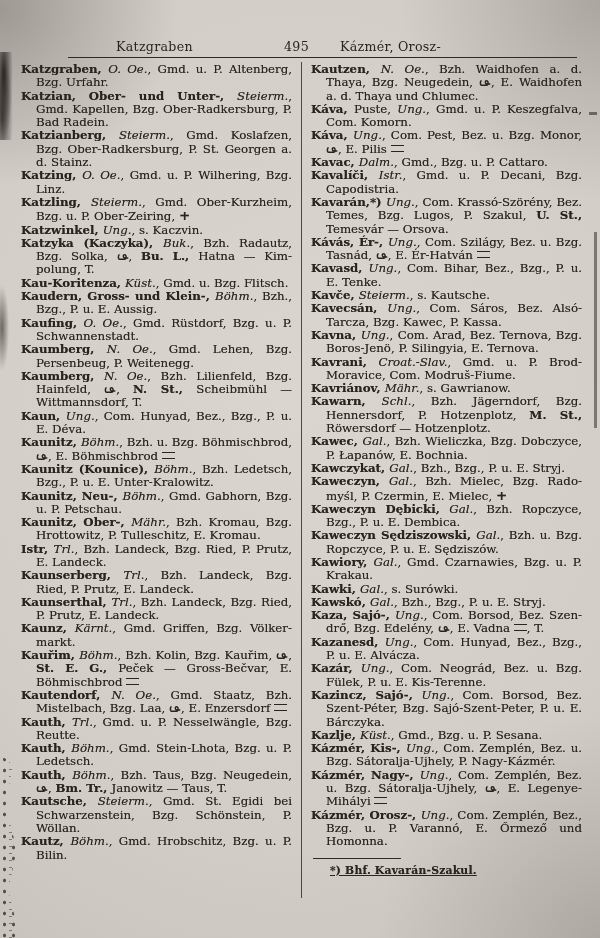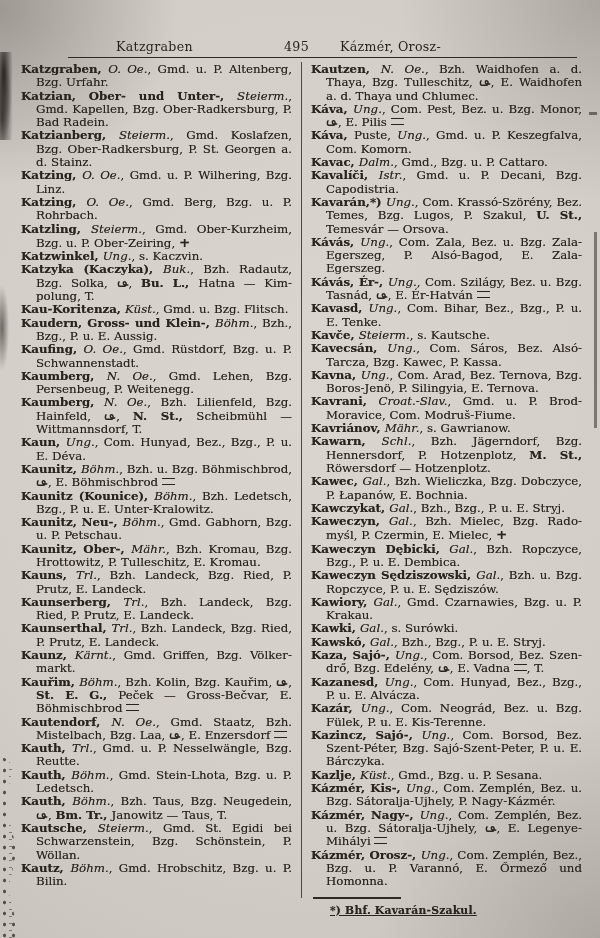--- a/index.html
+++ b/index.html
@@ -67,72 +67,70 @@
   <div class="header-rule"></div>
   <div class="col-divider"></div>
 
   <div class="columns">
     <div class="col">
       <div>
           <div class="entry"><span class="b ">Katzgraben, </span><span class="i">O. Oe.</span><span class="">, Gmd. u. P. Altenberg, Bzg. Urfahr.</span></div>
           <div class="entry"><span class="b ">Katzian, Ober- und Unter-, </span><span class="i">Steierm.</span><span class="">, Gmd. Kapellen, Bzg. Ober-Radkersburg, P. Bad Radein.</span></div>
           <div class="entry"><span class="b ">Katzianberg, </span><span class="i">Steierm.</span><span class="">, Gmd. Koslafzen, Bzg. Ober-Radkersburg, P. St. Georgen a. d. Stainz.</span></div>
           <div class="entry"><span class="b ">Katzing, </span><span class="i">O. Oe.</span><span class="">, Gmd. u. P. Wilhering, Bzg. Linz.</span></div>
-          <div class="entry"><span class="b ">Katzing, </span><span class="i">O. Oe.</span><span class="">, Gmd. Berg, Bzg. u. P. Rohrbach.</span></div>
           <div class="entry"><span class="b ">Katzling, </span><span class="i">Steierm.</span><span class="">, Gmd. Ober-Kurzheim, Bzg. u. P. Ober-Zeiring, </span><span class="sym sym-cross">+</span></div>
           <div class="entry"><span class="b ">Katzwinkel, </span><span class="i">Ung.</span><span class="">, s. Kaczvin.</span></div>
           <div class="entry"><span class="b ">Katzyka (Kaczyka), </span><span class="i">Buk.</span><span class="">, Bzh. Radautz, Bzg. Solka, </span><span class="sym sym-post-horn"><svg width="12" height="8" viewBox="0 0 12 8" aria-hidden="true">
                 <path d="M2.6 1.7C1 1.7 1 6.3 2.6 6.3h4.9c2.1 0 2.1-4.6 0-4.6-1.6 0-1.6 3.2.2 3.2h3.6" fill="none" stroke="currentColor" stroke-width="1.5"></path>
               </svg></span><span class="">, </span><span class="b ">Bu. L., </span><span class="">Hatna — Kim­polung, T.</span></div>
           <div class="entry"><span class="b ">Kau-Koritenza, </span><span class="i">Küst.</span><span class="">, Gmd. u. Bzg. Flitsch.</span></div>
           <div class="entry"><span class="b ">Kaudern, Gross- und Klein-, </span><span class="i">Böhm.</span><span class="">, Bzh., Bzg., P. u. E. Aussig.</span></div>
           <div class="entry"><span class="b ">Kaufing, </span><span class="i">O. Oe.</span><span class="">, Gmd. Rüstdorf, Bzg. u. P. Schwannen­stadt.</span></div>
           <div class="entry"><span class="b ">Kaumberg, </span><span class="i">N. Oe.</span><span class="">, Gmd. Lehen, Bzg. Persenbeug, P. Weitenegg.</span></div>
           <div class="entry"><span class="b ">Kaumberg, </span><span class="i">N. Oe.</span><span class="">, Bzh. Lilienfeld, Bzg. Hainfeld, </span><span class="sym sym-post-horn"><svg width="12" height="8" viewBox="0 0 12 8" aria-hidden="true">
                 <path d="M2.6 1.7C1 1.7 1 6.3 2.6 6.3h4.9c2.1 0 2.1-4.6 0-4.6-1.6 0-1.6 3.2.2 3.2h3.6" fill="none" stroke="currentColor" stroke-width="1.5"></path>
               </svg></span><span class="">, </span><span class="b ">N. St., </span><span class="">Scheibmühl — Wittmannsdorf, T.</span></div>
           <div class="entry"><span class="b ">Kaun, </span><span class="i">Ung.</span><span class="">, Com. Hunyad, Bez., Bzg., P. u. E. Déva.</span></div>
           <div class="entry"><span class="b ">Kaunitz, </span><span class="i">Böhm.</span><span class="">, Bzh. u. Bzg. Böhmisch­brod, </span><span class="sym sym-post-horn"><svg width="12" height="8" viewBox="0 0 12 8" aria-hidden="true">
                 <path d="M2.6 1.7C1 1.7 1 6.3 2.6 6.3h4.9c2.1 0 2.1-4.6 0-4.6-1.6 0-1.6 3.2.2 3.2h3.6" fill="none" stroke="currentColor" stroke-width="1.5"></path>
               </svg></span><span class="">, E. Böhmisch­brod </span><span class="sym sym-double-bar"></span></div>
           <div class="entry"><span class="b ">Kaunitz (Kounice), </span><span class="i">Böhm.</span><span class="">, Bzh. Ledetsch, Bzg., P. u. E. Unter-Kralowitz.</span></div>
           <div class="entry"><span class="b ">Kaunitz, Neu-, </span><span class="i">Böhm.</span><span class="">, Gmd. Gabhorn, Bzg. u. P. Petschau.</span></div>
           <div class="entry"><span class="b ">Kaunitz, Ober-, </span><span class="i">Mähr.</span><span class="">, Bzh. Kromau, Bzg. Hrottowitz, P. Tulleschitz, E. Kromau.</span></div>
-          <div class="entry"><span class="b ">Kauns, </span><span class="i">Trl.</span><span class="">, Bzh. Landeck, Bzg. Ried, P. Prutz, E. Landeck.</span></div>
+          <div class="entry"><span class="b ">Istr, </span><span class="i">Trl.</span><span class="">, Bzh. Landeck, Bzg. Ried, P. Prutz, E. Landeck.</span></div>
           <div class="entry"><span class="b ">Kaunserberg, </span><span class="i">Trl.</span><span class="">, Bzh. Landeck, Bzg. Ried, P. Prutz, E. Landeck.</span></div>
           <div class="entry"><span class="b ">Kaunserthal, </span><span class="i">Trl.</span><span class="">, Bzh. Landeck, Bzg. Ried, P. Prutz, E. Landeck.</span></div>
           <div class="entry"><span class="b ">Kaunz, </span><span class="i">Kärnt.</span><span class="">, Gmd. Griffen, Bzg. Völker­markt.</span></div>
           <div class="entry"><span class="b ">Kauřim, </span><span class="i">Böhm.</span><span class="">, Bzh. Kolin, Bzg. Kauřim, </span><span class="sym sym-post-horn"><svg width="12" height="8" viewBox="0 0 12 8" aria-hidden="true">
                 <path d="M2.6 1.7C1 1.7 1 6.3 2.6 6.3h4.9c2.1 0 2.1-4.6 0-4.6-1.6 0-1.6 3.2.2 3.2h3.6" fill="none" stroke="currentColor" stroke-width="1.5"></path>
               </svg></span><span class="">, </span><span class="b ">St. E. G., </span><span class="">Peček — Gross-Bečvar, E. Böhmisch­brod </span><span class="sym sym-double-bar"></span></div>
           <div class="entry"><span class="b ">Kautendorf, </span><span class="i">N. Oe.</span><span class="">, Gmd. Staatz, Bzh. Mistelbach, Bzg. Laa, </span><span class="sym sym-post-horn"><svg width="12" height="8" viewBox="0 0 12 8" aria-hidden="true">
                 <path d="M2.6 1.7C1 1.7 1 6.3 2.6 6.3h4.9c2.1 0 2.1-4.6 0-4.6-1.6 0-1.6 3.2.2 3.2h3.6" fill="none" stroke="currentColor" stroke-width="1.5"></path>
               </svg></span><span class="">, E. Enzersdorf </span><span class="sym sym-double-bar"></span></div>
           <div class="entry"><span class="b ">Kauth, </span><span class="i">Trl.</span><span class="">, Gmd. u. P. Nesselwängle, Bzg. Reutte.</span></div>
           <div class="entry"><span class="b ">Kauth, </span><span class="i">Böhm.</span><span class="">, Gmd. Stein-Lhota, Bzg. u. P. Ledetsch.</span></div>
           <div class="entry"><span class="b ">Kauth, </span><span class="i">Böhm.</span><span class="">, Bzh. Taus, Bzg. Neugedein, </span><span class="sym sym-post-horn"><svg width="12" height="8" viewBox="0 0 12 8" aria-hidden="true">
                 <path d="M2.6 1.7C1 1.7 1 6.3 2.6 6.3h4.9c2.1 0 2.1-4.6 0-4.6-1.6 0-1.6 3.2.2 3.2h3.6" fill="none" stroke="currentColor" stroke-width="1.5"></path>
               </svg></span><span class="">, </span><span class="b ">Bm. Tr., </span><span class="">Janowitz — Taus, T.</span></div>
           <div class="entry"><span class="b ">Kautsche, </span><span class="i">Steierm.</span><span class="">, Gmd. St. Egidi bei Schwarzenstein, Bzg. Schönstein, P. Wöllan.</span></div>
           <div class="entry"><span class="b ">Kautz, </span><span class="i">Böhm.</span><span class="">, Gmd. Hrobschitz, Bzg. u. P. Bilin.</span></div>
         </div>
     </div>
     <div class="col">
       <div>
-          <div class="entry"><span class="b ">Kautzen, </span><span class="i">N. Oe.</span><span class="">, Bzh. Waidhofen a. d. Thaya, Bzg. Tulleschitz, </span><span class="sym sym-post-horn"><svg width="12" height="8" viewBox="0 0 12 8" aria-hidden="true">
+          <div class="entry"><span class="b ">Kautzen, </span><span class="i">N. Oe.</span><span class="">, Bzh. Waidhofen a. d. Thaya, Bzg. Neugedein, </span><span class="sym sym-post-horn"><svg width="12" height="8" viewBox="0 0 12 8" aria-hidden="true">
                 <path d="M2.6 1.7C1 1.7 1 6.3 2.6 6.3h4.9c2.1 0 2.1-4.6 0-4.6-1.6 0-1.6 3.2.2 3.2h3.6" fill="none" stroke="currentColor" stroke-width="1.5"></path>
               </svg></span><span class="">, E. Waidhofen a. d. Thaya und Chlumec.</span></div>
+          <div class="entry"><span class="b ">Káva, </span><span class="">Puste, </span><span class="i">Ung.</span><span class="">, Gmd. u. P. Keszegfalva, Com. Komorn.</span></div>
           <div class="entry"><span class="b ">Káva, </span><span class="i">Ung.</span><span class="">, Com. Pest, Bez. u. Bzg. Monor, </span><span class="sym sym-post-horn"><svg width="12" height="8" viewBox="0 0 12 8" aria-hidden="true">
                 <path d="M2.6 1.7C1 1.7 1 6.3 2.6 6.3h4.9c2.1 0 2.1-4.6 0-4.6-1.6 0-1.6 3.2.2 3.2h3.6" fill="none" stroke="currentColor" stroke-width="1.5"></path>
               </svg></span><span class="">, E. Pilis </span><span class="sym sym-double-bar"></span></div>
-          <div class="entry"><span class="b ">Káva, </span><span class="">Puste, </span><span class="i">Ung.</span><span class="">, Gmd. u. P. Keszegfalva, Com. Komorn.</span></div>
           <div class="entry"><span class="b ">Kavac, </span><span class="i">Dalm.</span><span class="">, Gmd., Bzg. u. P. Cattaro.</span></div>
           <div class="entry"><span class="b ">Kavalíči, </span><span class="i">Istr.</span><span class="">, Gmd. u. P. Decani, Bzg. Capodistria.</span></div>
           <div class="entry"><span class="b ">Kavarán,*) </span><span class="i">Ung.</span><span class="">, Com. Krassó-Szörény, Bez. Temes, Bzg. Lugos, P. Szakul, </span><span class="b ">U. St., </span><span class="">Temesvár — Orsova.</span></div>
-          <div class="entry"><span class="b ">Kávás, </span><span class="i">Ung.</span><span class="">, Com. Zala, Bez. u. Bzg. Zala-Egerszeg, P. Alsó-Bagod, E. Zala-Egerszeg.</span></div>
           <div class="entry"><span class="b ">Kávás, Ér-, </span><span class="i">Ung.</span><span class="">, Com. Szilágy, Bez. u. Bzg. Tasnád, </span><span class="sym sym-post-horn"><svg width="12" height="8" viewBox="0 0 12 8" aria-hidden="true">
                 <path d="M2.6 1.7C1 1.7 1 6.3 2.6 6.3h4.9c2.1 0 2.1-4.6 0-4.6-1.6 0-1.6 3.2.2 3.2h3.6" fill="none" stroke="currentColor" stroke-width="1.5"></path>
               </svg></span><span class="">, E. Ér-Hatván </span><span class="sym sym-double-bar"></span></div>
           <div class="entry"><span class="b ">Kavasd, </span><span class="i">Ung.</span><span class="">, Com. Bihar, Bez., Bzg., P. u. E. Tenke.</span></div>
           <div class="entry"><span class="b ">Kavče, </span><span class="i">Steierm.</span><span class="">, s. Kautsche.</span></div>
           <div class="entry"><span class="b ">Kavecsán, </span><span class="i">Ung.</span><span class="">, Com. Sáros, Bez. Alsó-Tarcza, Bzg. Kawec, P. Kassa.</span></div>
           <div class="entry"><span class="b ">Kavna, </span><span class="i">Ung.</span><span class="">, Com. Arad, Bez. Ternova, Bzg. Boros-Jenö, P. Silingyia, E. Ternova.</span></div>
           <div class="entry"><span class="b ">Kavrani, </span><span class="i">Croat.-Slav.</span><span class="">, Gmd. u. P. Brod-Moravice, Com. Modruš-Fiume.</span></div>
           <div class="entry"><span class="b ">Kavriánov, </span><span class="i">Mähr.</span><span class="">, s. Gawrianow.</span></div>
           <div class="entry"><span class="b ">Kawarn, </span><span class="i">Schl.</span><span class="">, Bzh. Jägerndorf, Bzg. Hennersdorf, P. Hotzenplotz, </span><span class="b ">M. St., </span><span class="">Röwersdorf — Hotzenplotz.</span></div>

